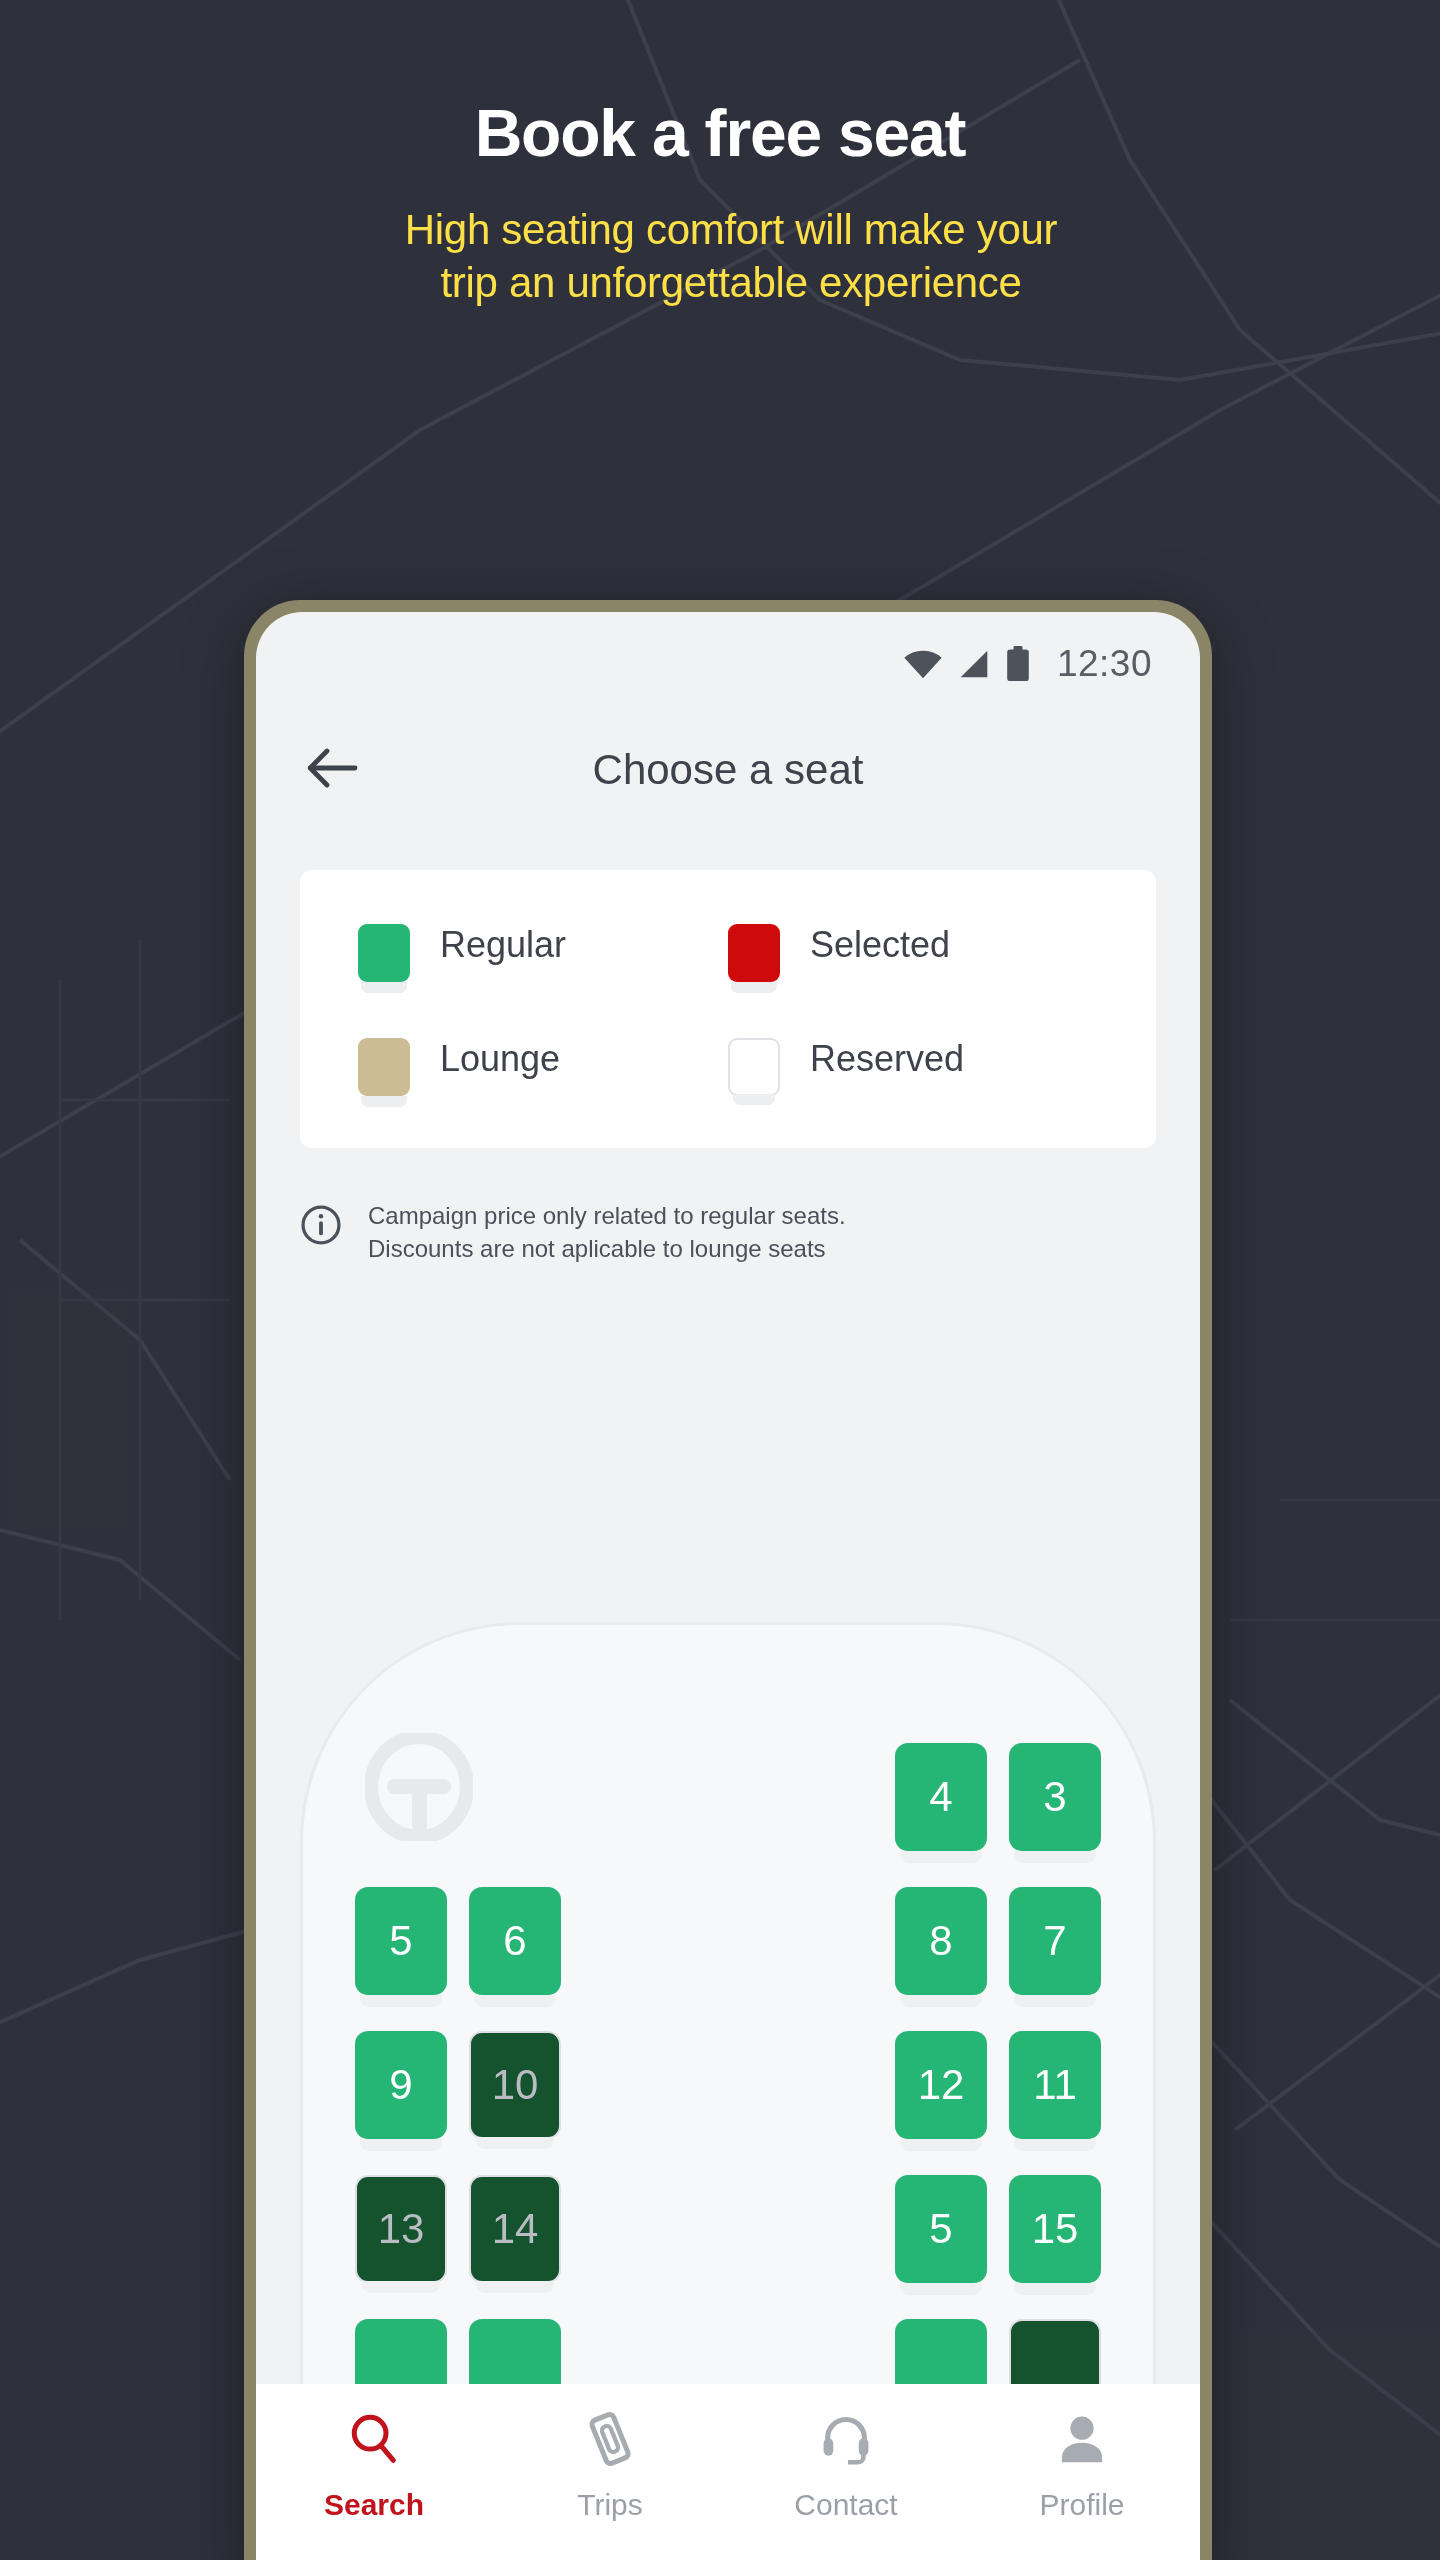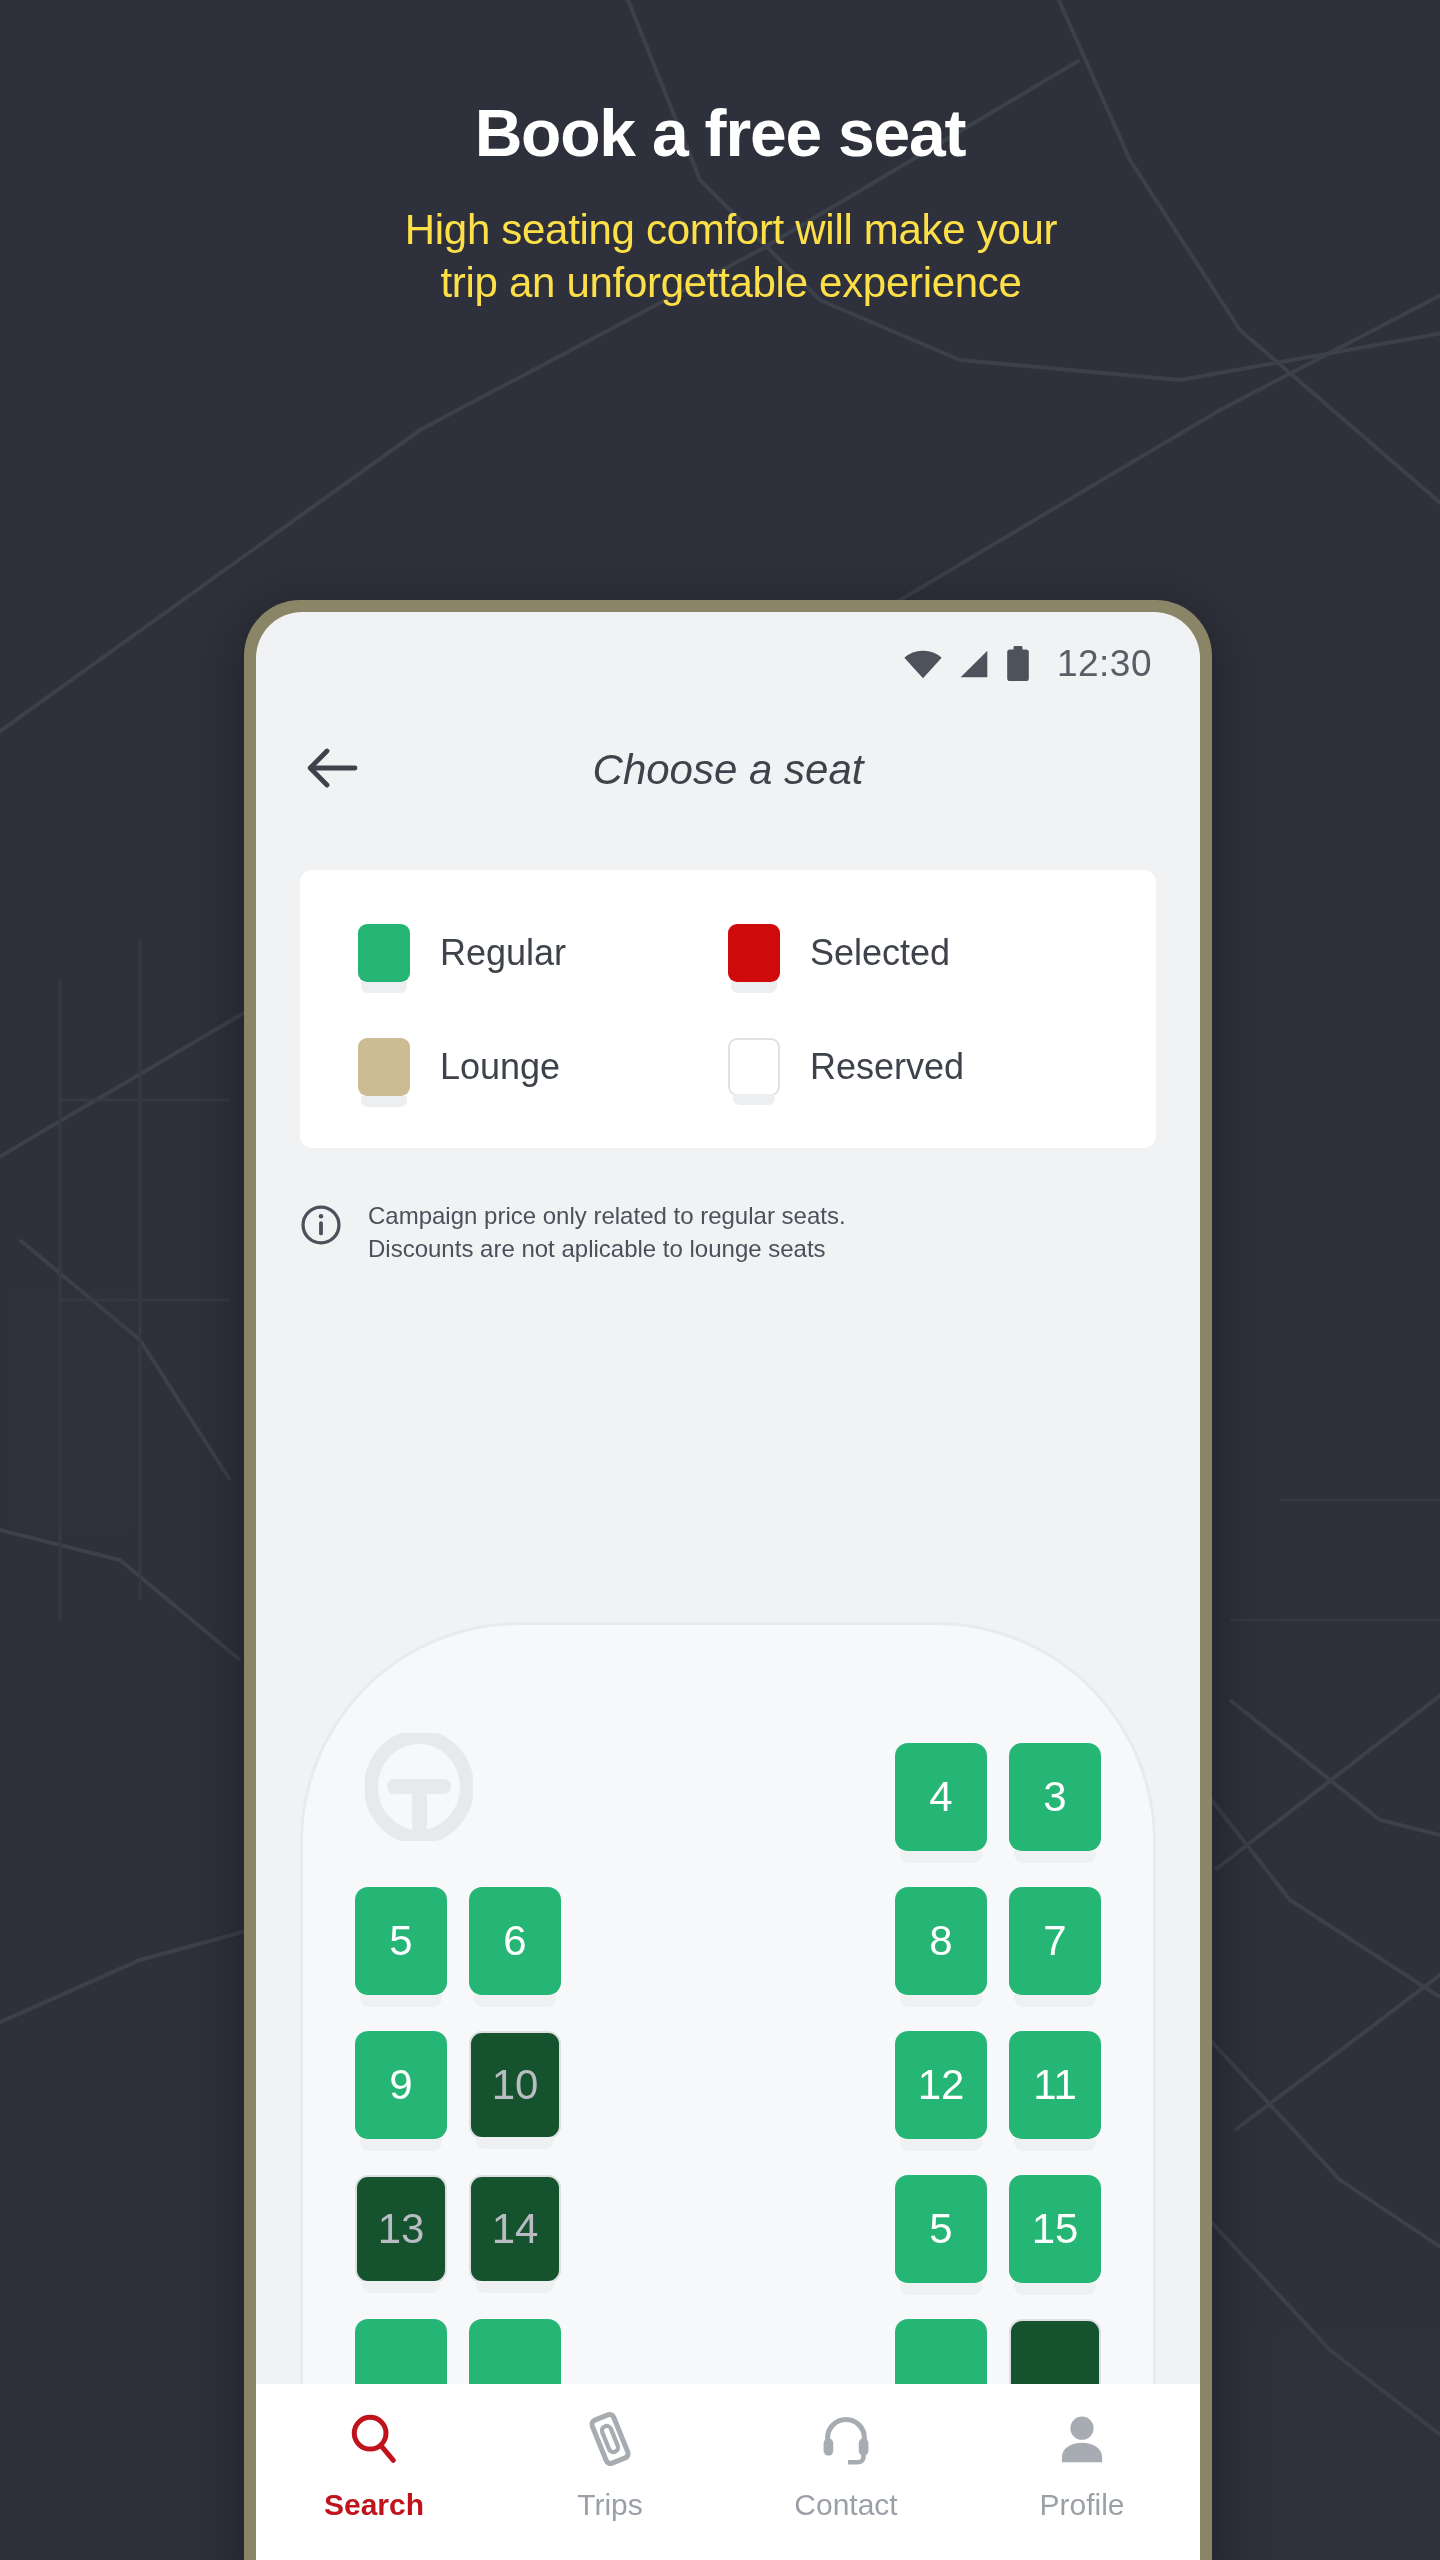--- a/index.html
+++ b/index.html
@@ -71,40 +71,39 @@
     font-size:37px; color:#585d66; font-weight:400;
     margin-left:12px; letter-spacing:.5px;
   }
 
   
   .appbar {
     height:108px;
     display:flex; align-items:center;
     position:relative;
     padding:0 44px;
-    font-style:italic;
   }
   .back-btn { width:66px; height:66px; display:flex; align-items:center; justify-content:center; cursor:pointer; }
   .appbar-title {
     position:absolute; left:0; right:0; text-align:center;
     font-size:42px; color:#3e424b; font-weight:400;
     pointer-events:none;
   }
 
   
   .legend-card {
     margin:46px 44px 0 44px;
     background:#ffffff;
     border-radius:12px;
     padding:54px 58px 52px 58px;
     display:grid;
     grid-template-columns:1fr 1fr;
     row-gap:56px;
   }
-  .legend-item { display:flex; align-items:center; gap:30px; }
+  .legend-item { display:flex; gap:30px; }
   .swatch {
     width:52px; height:58px; border-radius:9px;
     position:relative; flex:none;
   }
   .swatch::after {
     content:""; position:absolute; left:3px; right:3px; bottom:-11px;
     height:11px; border-radius:0 0 7px 7px; background:#eceef0;
   }
   .sw-regular  { background:#25b675; }
   .sw-selected { background:#cf0a0a; }

